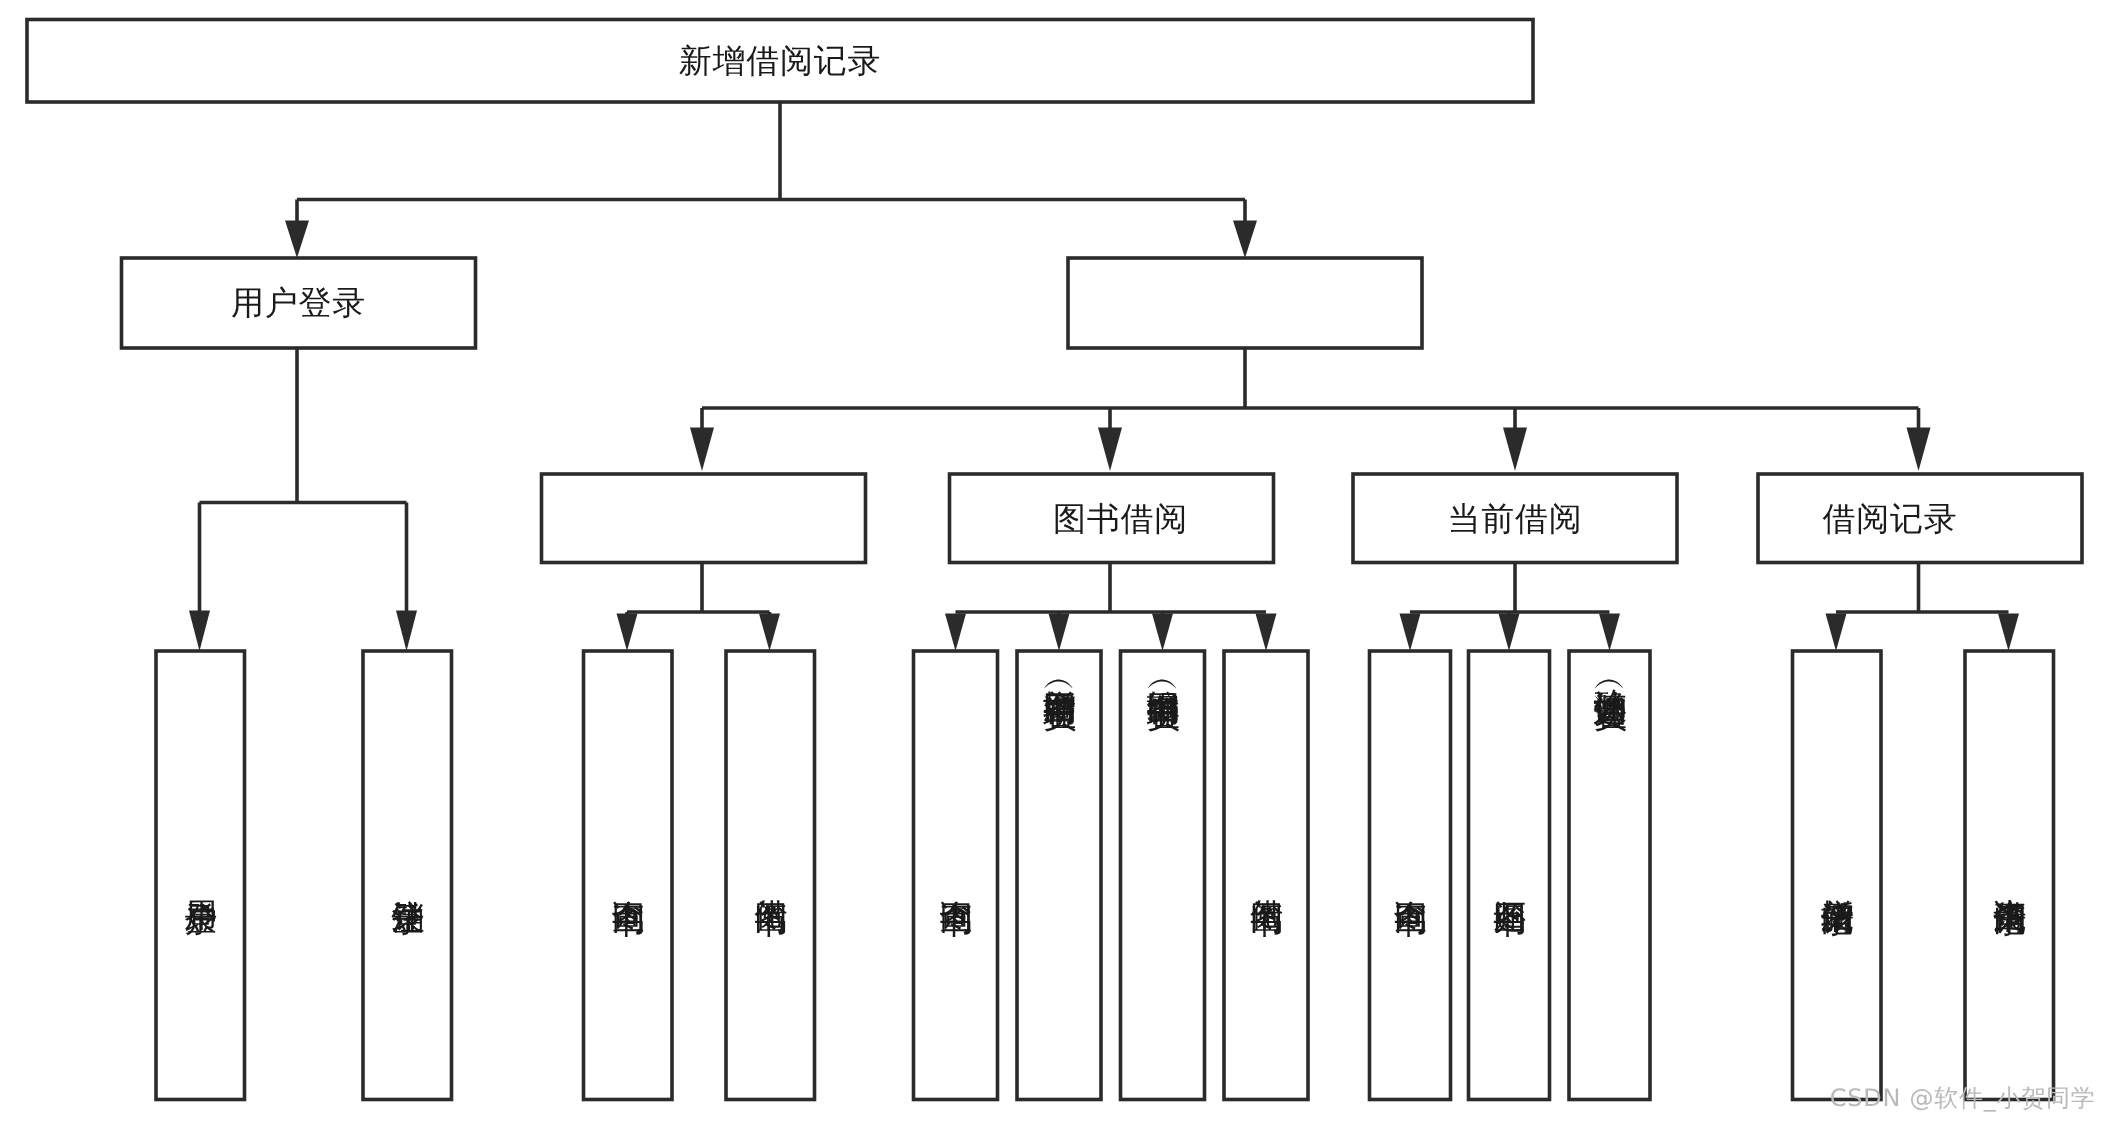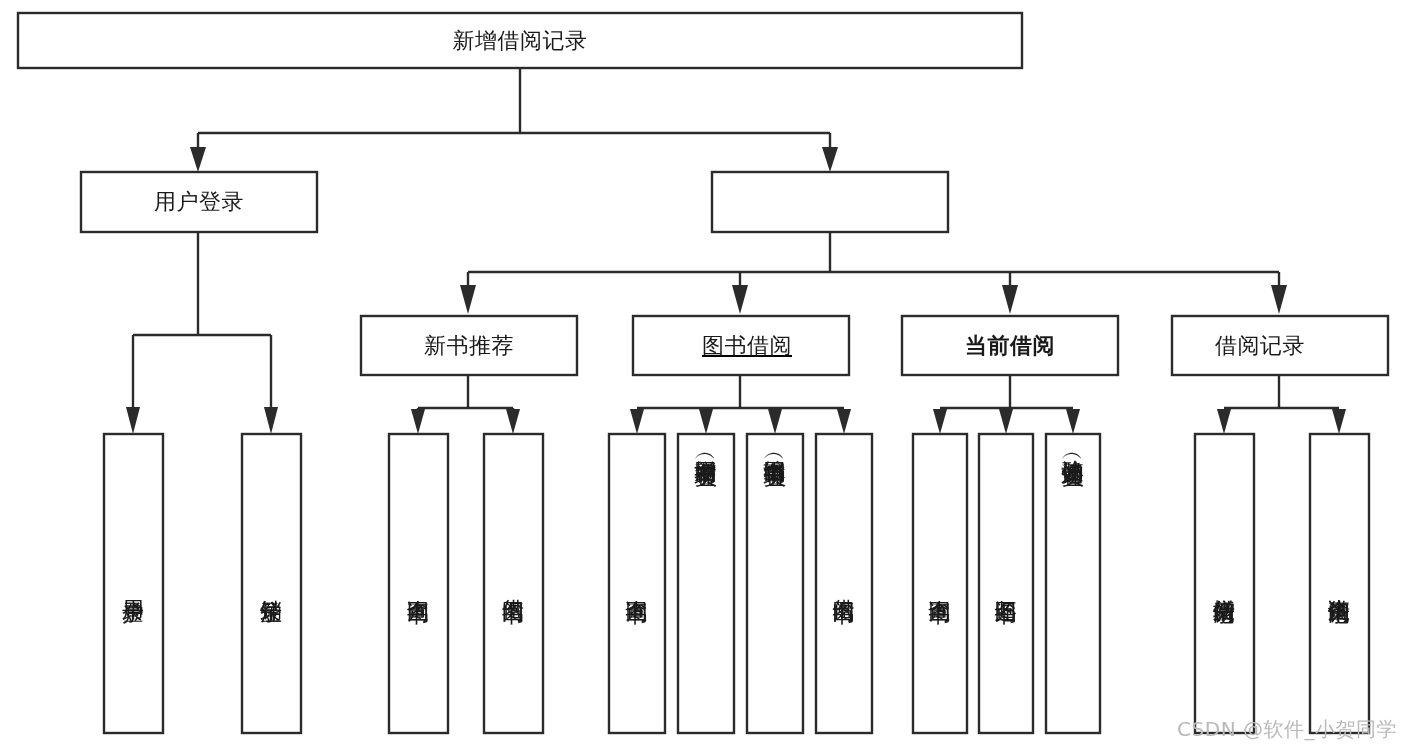--- a/index.html
+++ b/index.html
@@ -70,21 +70,21 @@
     font-size: 22px;
     color: #1a1a1a;
     letter-spacing: 0.5px;
     white-space: nowrap;
   }
   #watermark {
     position: absolute;
     right: 8px;
     bottom: 4px;
     font-family: "DejaVu Sans", "Liberation Sans", sans-serif;
-    font-size: 20px;
+    font-size: 16px;
     color: #b9b9b9;
     letter-spacing: 0.5px;
     white-space: nowrap;
   }
 </style>
 </head>
 <body>
 
 <div id="diagram-root">
 
@@ -192,29 +192,26 @@
 
   <div class="horiz-text-wrap" style="left:18px; top:13px; width:1004px; height:55px;">
     <span class="horiz-text">新增借阅记录</span>
   </div>
 
   <div class="horiz-text-wrap" style="left:81px; top:172px; width:236px; height:60px;">
     <span class="horiz-text">用户登录</span>
   </div>
 
 
-  <div class="horiz-text-wrap" style="left:361px; top:316px; width:216px; height:59px;">
-    <span class="horiz-text">新书推荐</span>
-  </div>
-
-  <div class="horiz-text-wrap" style="left:633px; top:316px; width:228px; height:59px;text-decoration:underline;">
+
+  <div class="horiz-text-wrap" style="left:633px; top:316px; width:228px; height:59px;">
     <span class="horiz-text">图书借阅</span>
   </div>
 
-  <div class="horiz-text-wrap" style="left:902px; top:316px; width:216px; height:59px;font-weight:bold;">
+  <div class="horiz-text-wrap" style="left:902px; top:316px; width:216px; height:59px;">
     <span class="horiz-text">当前借阅</span>
   </div>
 
   <div class="horiz-text-wrap" style="left:1172px; top:316px; width:176px; height:59px;">
     <span class="horiz-text">借阅记录</span>
   </div>
 
   <div class="vert-text-wrap" style="left:104px; top:434px; width:59px; height:299px; align-items:center;">
     <span class="vert-text">用户登录</span>
   </div>

